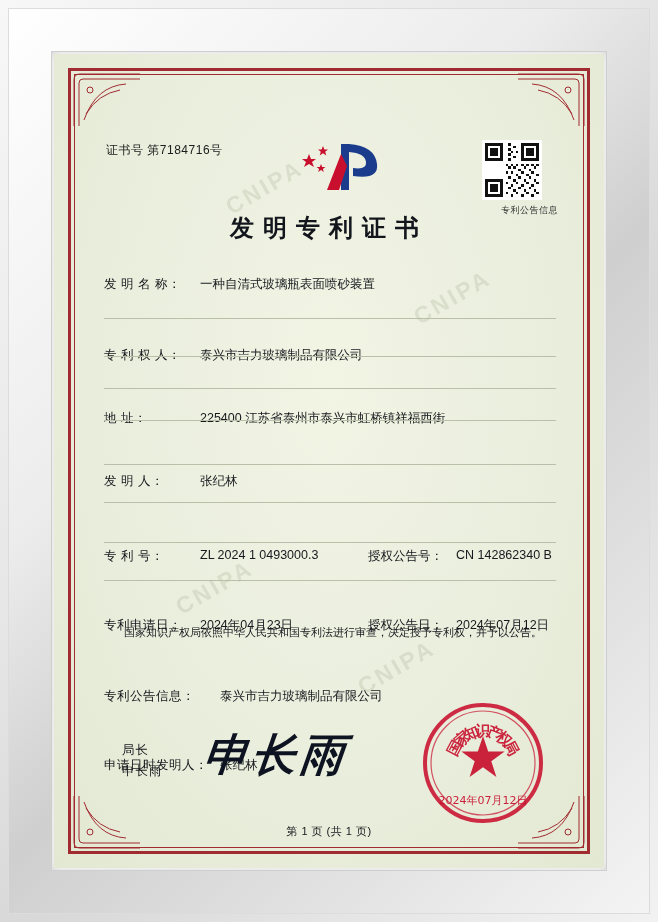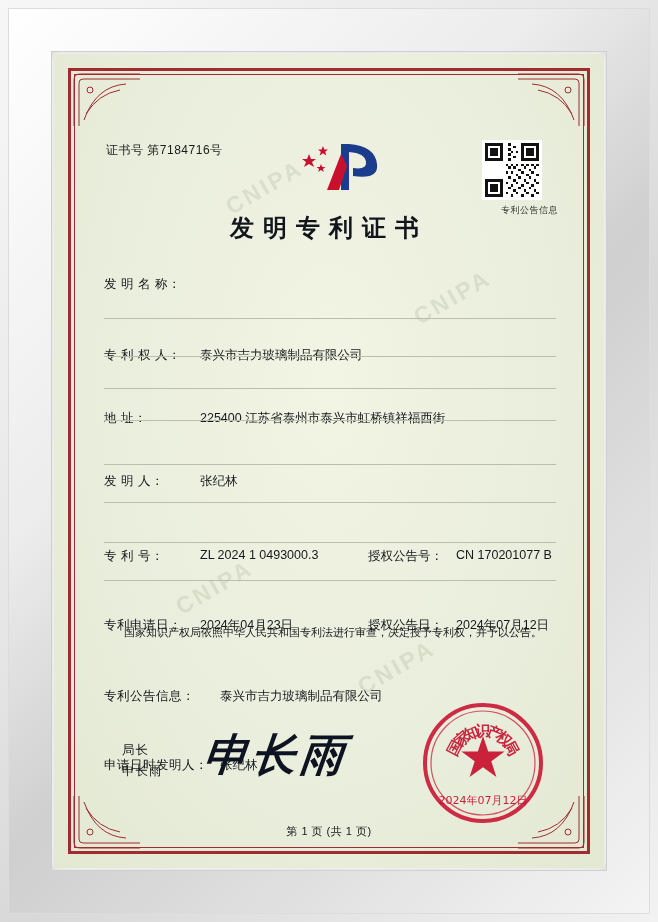--- a/index.html
+++ b/index.html
@@ -287,39 +287,40 @@
         </div>
         <div class="qr-cap">专利公告信息</div>
       </div>
 
       <div class="title">发明专利证书</div>
 
       <div class="fields">
 
         <div class="row" style="top:0px;">
           <span class="lbl">发 明 名 称：</span>
+          <span class="val">一种自清式玻璃瓶表面喷砂装置</span>
         </div>
         <div class="row" style="top:40px;">
           <span class="lbl">专 利 权 人：</span>
           <span class="val">泰兴市吉力玻璃制品有限公司</span>
         </div>
         <div class="row" style="top:72px;">
           <span class="lbl">地        址：</span>
           <span class="val">225400 江苏省泰州市泰兴市虹桥镇祥福西街</span>
         </div>
         <div class="row" style="top:104px;">
           <span class="lbl">发 明 人：</span>
           <span class="val">张纪林</span>
         </div>
 
         <div class="row" style="top:148px;">
           <span class="lbl">专 利 号：</span>
           <span class="val">ZL 2024 1 0493000.3</span>
           <span class="lbl2">授权公告号：</span>
-          <span class="val2">CN 170201077 B</span>
+          <span class="val2">CN 142862340 B</span>
         </div>
 
         <div class="row" style="top:186px;">
           <span class="lbl">专利申请日：</span>
           <span class="val">2024年04月23日</span>
           <span class="lbl2">授权公告日：</span>
           <span class="val2">2024年07月12日</span>
         </div>
 
         <div class="row" style="top:226px;">

